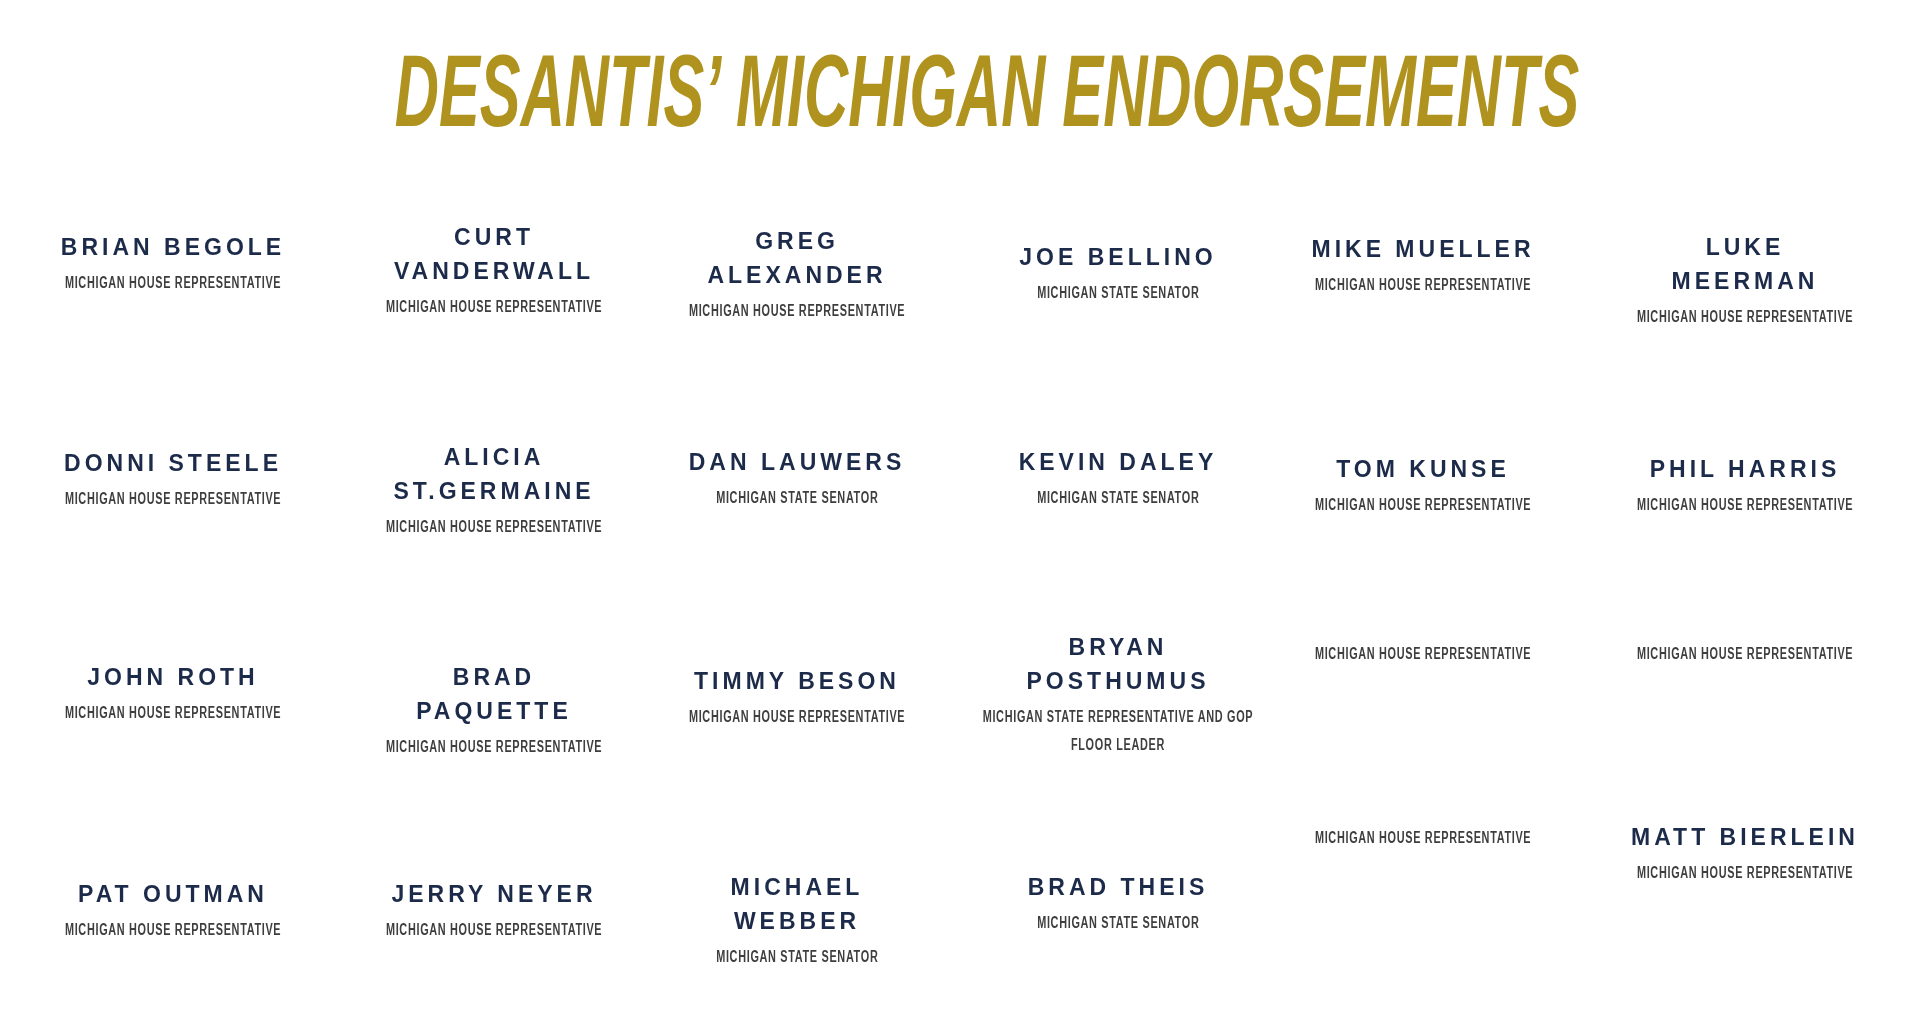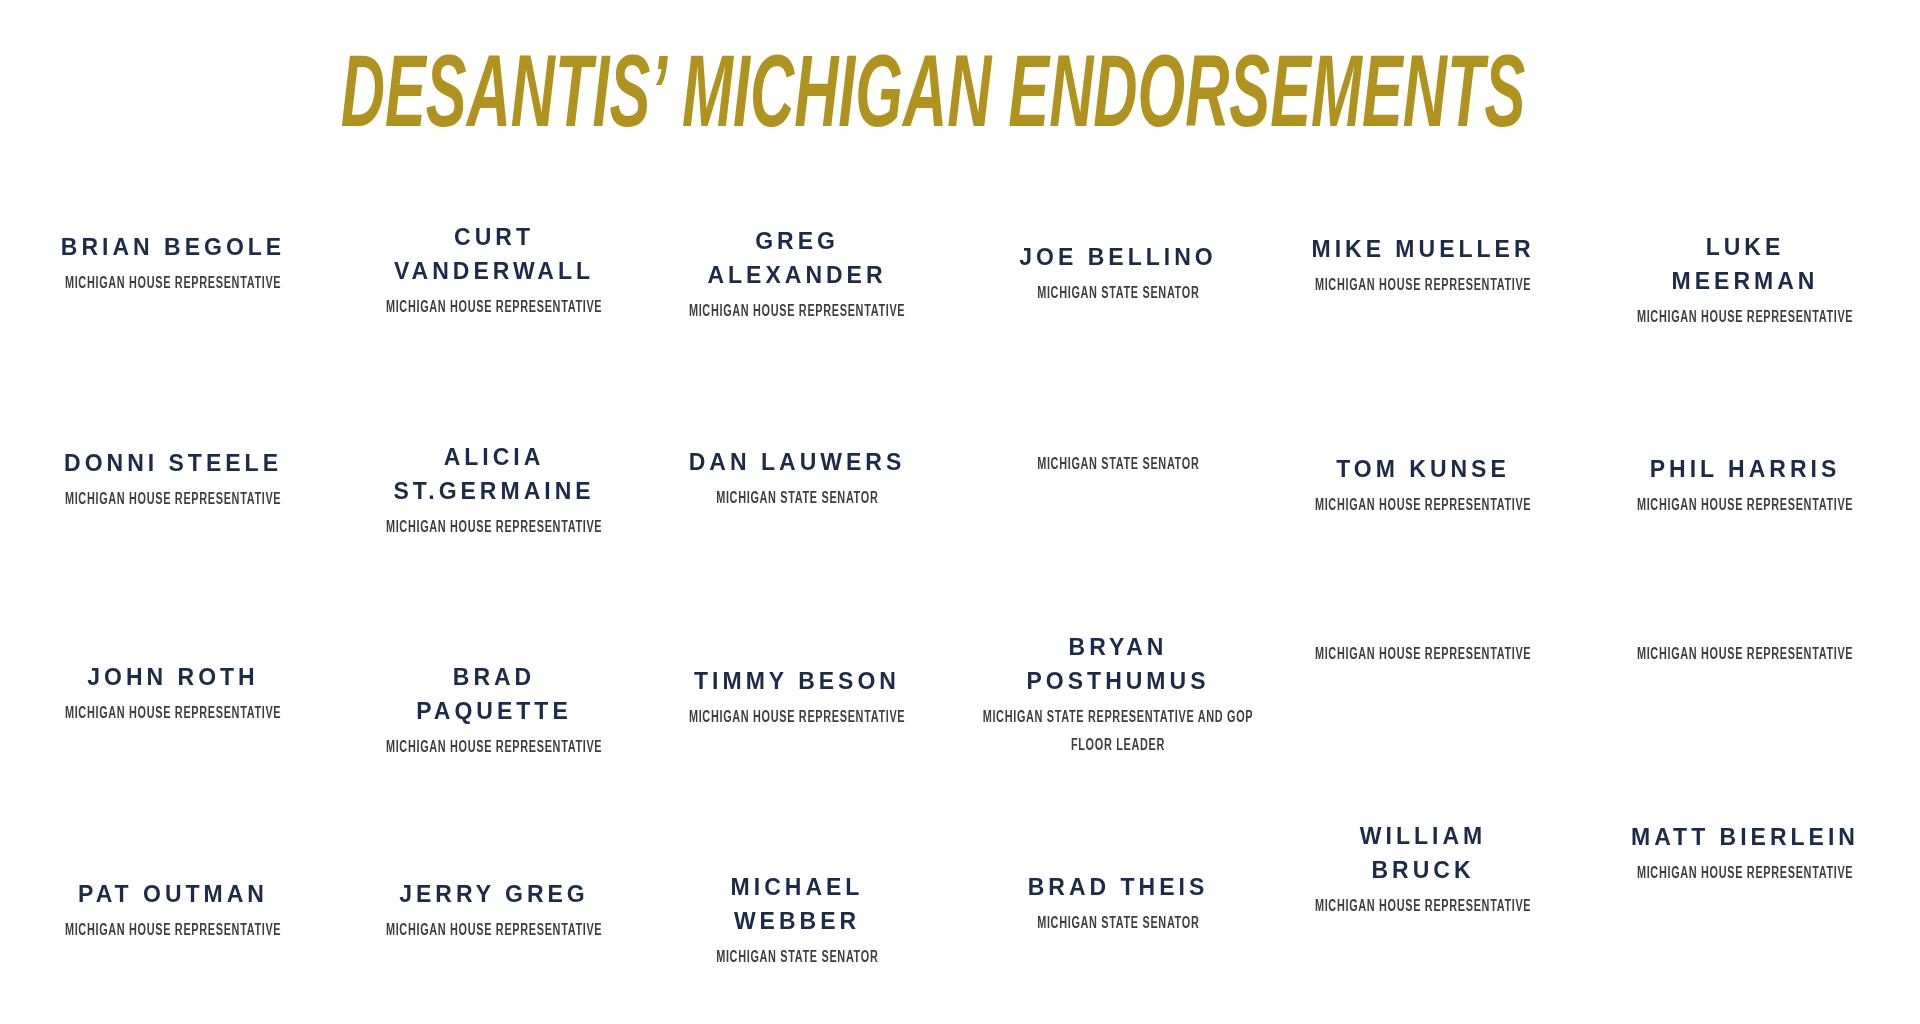--- a/index.html
+++ b/index.html
@@ -15,21 +15,21 @@
     font-family: "Liberation Sans", sans-serif;
   }
 
   
   .title-wrap {
     position: absolute;
     left: 0;
     right: 0;
     top: 36px;
     display: flex;
-    justify-content: flex-end;
+    justify-content: flex-start;
     pointer-events: none;
   }
   .title-text {
     font-family: "Liberation Sans", sans-serif;
     font-weight: bold;
     font-style: italic;
     font-size: 102px;
     line-height: 110px;
     letter-spacing: 0px;
     white-space: pre;
@@ -136,20 +136,21 @@
         <div class="psub">MICHIGAN HOUSE REPRESENTATIVE</div>
       </div>
   </div>
   <div class="person" style="--cx:797px; --top:445px">
     <div class="pname">DAN LAUWERS</div>
     <div class="psub-wrap">
         <div class="psub">MICHIGAN STATE SENATOR</div>
       </div>
   </div>
   <div class="person" style="--cx:1118px; --top:445px">
+    <div class="pname">KEVIN DALEY</div>
     <div class="psub-wrap">
         <div class="psub">MICHIGAN STATE SENATOR</div>
       </div>
   </div>
   <div class="person" style="--cx:1423px; --top:452px">
     <div class="pname">TOM KUNSE</div>
     <div class="psub-wrap">
         <div class="psub">MICHIGAN HOUSE REPRESENTATIVE</div>
       </div>
   </div>
@@ -198,41 +199,39 @@
       </div>
   </div>
 
   <div class="person" style="--cx:173px; --top:877px">
     <div class="pname">PAT OUTMAN</div>
     <div class="psub-wrap">
         <div class="psub">MICHIGAN HOUSE REPRESENTATIVE</div>
       </div>
   </div>
   <div class="person" style="--cx:494px; --top:877px">
-    <div class="pname">JERRY GREG</div>
+    <div class="pname">JERRY NEYER</div>
     <div class="psub-wrap">
         <div class="psub">MICHIGAN HOUSE REPRESENTATIVE</div>
       </div>
   </div>
   <div class="person" style="--cx:797px; --top:870px">
     <div class="pname">MICHAEL
 WEBBER</div>
     <div class="psub-wrap">
         <div class="psub">MICHIGAN STATE SENATOR</div>
       </div>
   </div>
   <div class="person" style="--cx:1118px; --top:870px">
     <div class="pname">BRAD THEIS</div>
     <div class="psub-wrap">
         <div class="psub">MICHIGAN STATE SENATOR</div>
       </div>
   </div>
   <div class="person" style="--cx:1423px; --top:819px">
-    <div class="pname">WILLIAM
-BRUCK</div>
     <div class="psub-wrap">
         <div class="psub">MICHIGAN HOUSE REPRESENTATIVE</div>
       </div>
   </div>
   <div class="person" style="--cx:1745px; --top:820px">
     <div class="pname">MATT BIERLEIN</div>
     <div class="psub-wrap">
         <div class="psub">MICHIGAN HOUSE REPRESENTATIVE</div>
       </div>
   </div>

